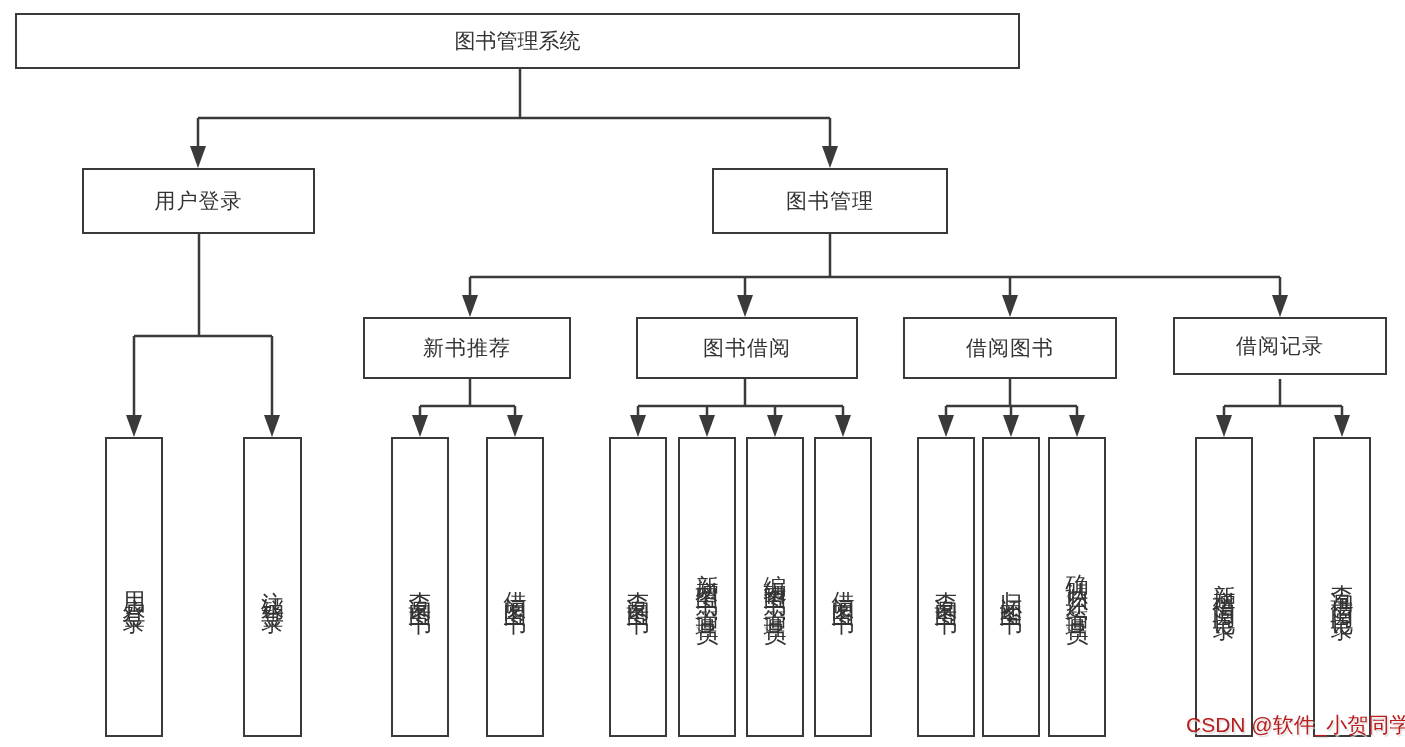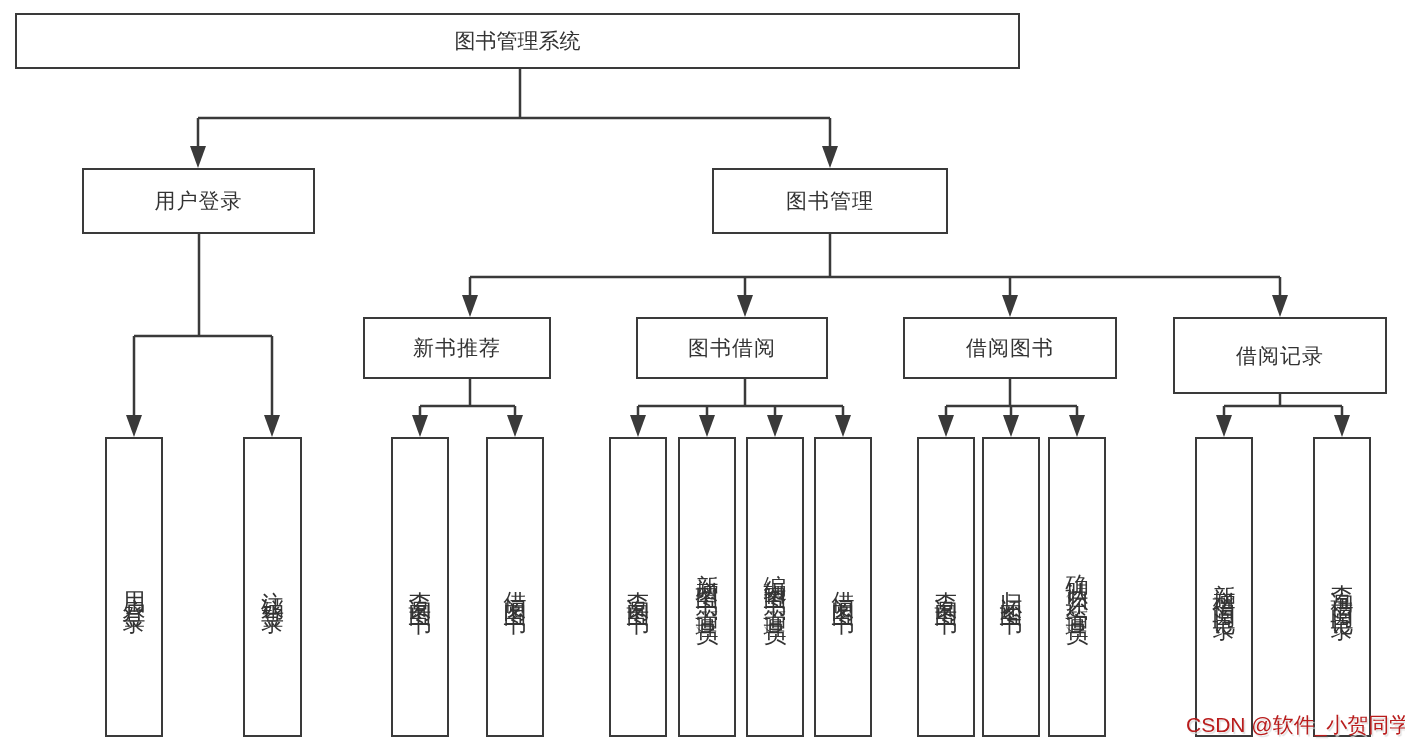--- a/index.html
+++ b/index.html
@@ -91,30 +91,30 @@
     <span>图书管理系统</span>
   </div>
 
   <div class="box hbox" style="left:82px;top:168px;width:233px;height:66px;">
     <span>用户登录</span>
   </div>
   <div class="box hbox" style="left:712px;top:168px;width:236px;height:66px;">
     <span>图书管理</span>
   </div>
 
-  <div class="box hbox" style="left:363px;top:317px;width:188px;height:62px;">
+  <div class="box hbox" style="left:363px;top:317px;width:208px;height:62px;">
     <span>新书推荐</span>
   </div>
-  <div class="box hbox" style="left:636px;top:317px;width:192px;height:62px;">
+  <div class="box hbox" style="left:636px;top:317px;width:222px;height:62px;">
     <span>图书借阅</span>
   </div>
   <div class="box hbox" style="left:903px;top:317px;width:214px;height:62px;">
     <span>借阅图书</span>
   </div>
-  <div class="box hbox" style="left:1173px;top:317px;width:214px;height:77px;">
+  <div class="box hbox" style="left:1173px;top:317px;width:214px;height:58px;">
     <span>借阅记录</span>
   </div>
 
   <div class="box leaf" style="left:105px;top:437px;width:58px;height:300px;">
     <span class="vtext">用户登录</span>
   </div>
   <div class="box leaf" style="left:243px;top:437px;width:59px;height:300px;">
     <span class="vtext">注销登录</span>
   </div>
 

